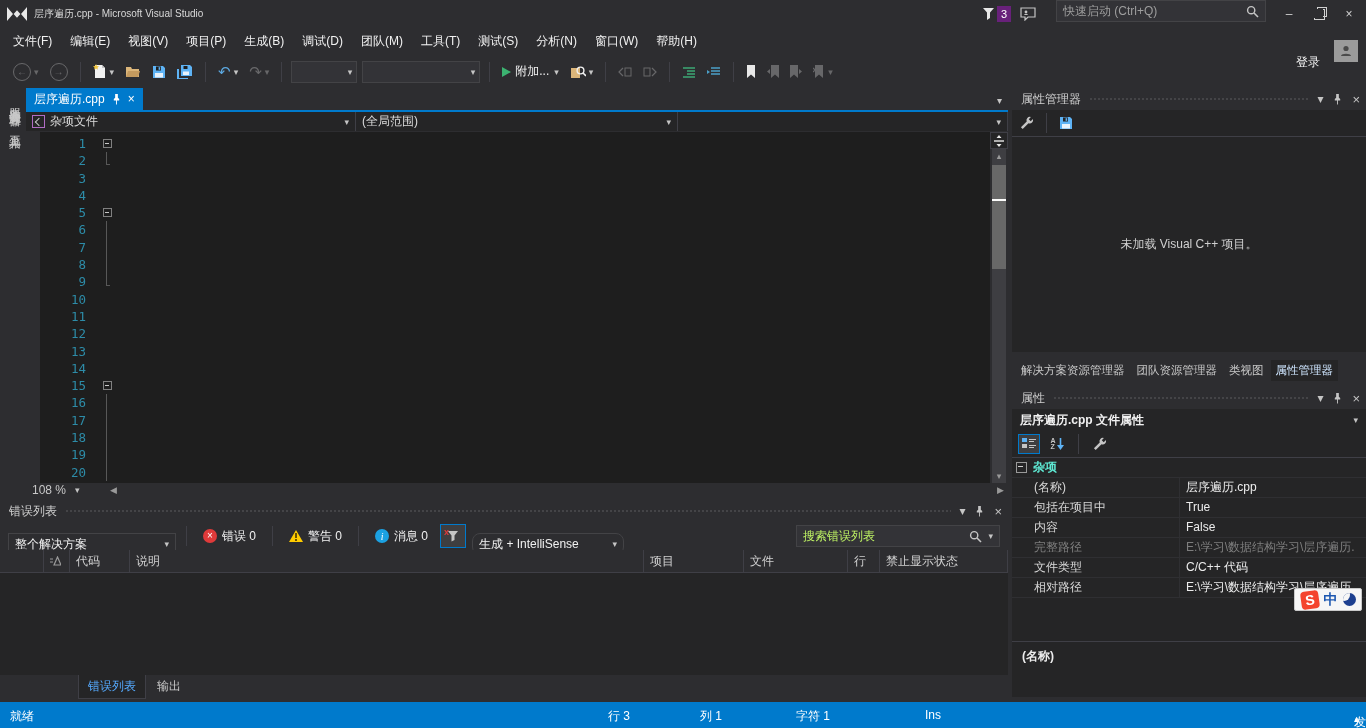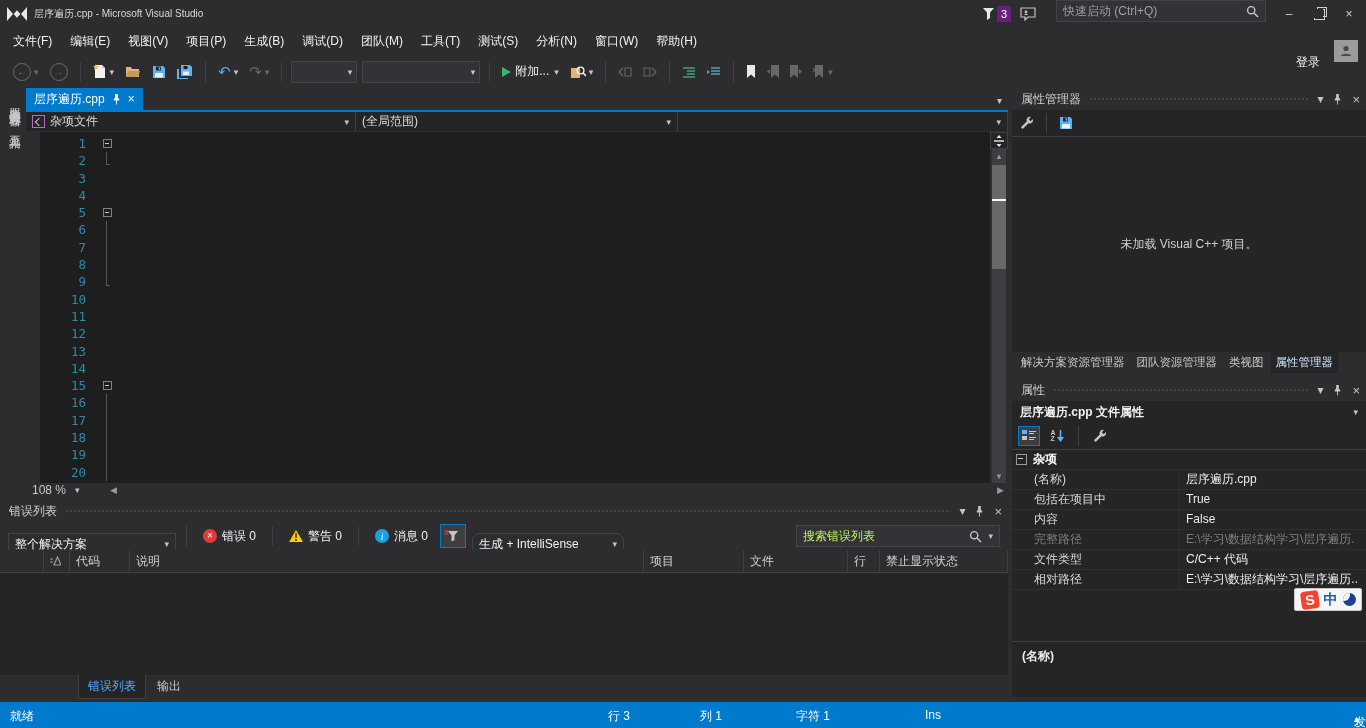--- a/index.html
+++ b/index.html
@@ -116,37 +116,37 @@
   #el-tabs{height:22px;display:flex;align-items:flex-start;padding-left:78px;gap:2px;background:#2d2d30;}
   .bottom-tab{padding:3px 9px;color:#c8c8c8;}
   .bottom-tab.active{background:#252526;border:1px solid #3f3f46;border-top:none;color:#55aaff;}
 
   
   #right-panel{left:1012px;top:88px;width:354px;height:609px;display:flex;flex-direction:column;}
   #pm-panel{height:264px;background:#252526;display:flex;flex-direction:column;}
   #pm-panel .panel-title,#props-panel .panel-title{background:#2d2d30;}
   .tool-row{height:26px;display:flex;align-items:center;padding:0 8px;gap:8px;background:#252526;border-bottom:1px solid #3f3f46;}
   #pm-body{flex:1;display:flex;align-items:center;justify-content:center;color:#d0d0d0;}
-  #rp-tabs{height:21px;display:flex;align-items:stretch;padding-left:4px;gap:2px;background:#2d2d30;margin-top:0;}
+  #rp-tabs{height:21px;display:flex;align-items:stretch;padding-left:4px;gap:2px;background:#2d2d30;margin-top:8px;}
   .rp-tab{display:flex;align-items:center;padding:0 5px;color:#c8c8c8;font-size:11.5px;white-space:nowrap;}
   .rp-tab.active{background:#252526;color:#cfe6ff;}
   #rp-gap{height:6px;background:#2d2d30;}
   #props-panel{flex:1;background:#252526;display:flex;flex-direction:column;min-height:0;}
   #obj-combo{height:22px;display:flex;align-items:center;padding:0 8px;color:#f1f1f1;font-weight:bold;background:#252526;gap:6px;}
   #obj-combo .dd{margin-left:auto;}
   #props-toolbar{height:26px;display:flex;align-items:center;padding:0 6px;gap:6px;background:#252526;}
   .ptb-btn{width:22px;height:20px;display:flex;align-items:center;justify-content:center;}
   .ptb-btn.sel{border:1px solid #007acc;background:#3e3e40;box-sizing:border-box;}
   .azic{display:flex;flex-direction:column;line-height:6px;font-size:7px;color:#c5c5c5;margin-right:1px;}
   #prop-grid{border-top:1px solid #3f3f46;}
   .prow{display:flex;height:19px;line-height:19px;border-bottom:1px solid #2f2f32;}
   .prow .lab{width:168px;flex:0 0 168px;padding-left:22px;box-sizing:border-box;color:#d8d8d8;border-right:1px solid #2f2f32;overflow:hidden;white-space:nowrap;}
   .prow .val{flex:1;padding-left:6px;color:#ececec;overflow:hidden;white-space:nowrap;}
   .prow.disabled .lab,.prow.disabled .val{color:#7e7e7e;}
-  .prow.cat{font-weight:bold;color:#ffffff;border-bottom:1px solid #2f2f32;}
+  .prow.cat{font-weight:bold;color:#5eead4;border-bottom:1px solid #2f2f32;}
   .prow.cat .cm{width:9px;height:9px;border:1px solid #9a9a9a;margin:4px 6px 0 4px;position:relative;flex:0 0 9px;}
   .prow.cat .cm:after{content:"";position:absolute;left:1px;top:3px;width:5px;height:1px;background:#d0d0d0;}
   #prop-desc{height:56px;border-top:1px solid #3f3f46;padding:6px 10px;box-sizing:border-box;}
   #prop-desc .t{font-weight:bold;color:#ececec;margin-bottom:4px;}
   #prop-desc .d{color:#c0c0c0;}
   #props-spacer{flex:1;}
 
   
   #ime-bar{left:1294px;top:588px;width:68px;height:23px;background:#f6f6f6;border:1px solid #c9c9c9;
       border-radius:2px;display:flex;align-items:center;justify-content:space-around;padding:0 3px;box-sizing:border-box;z-index:10;}

